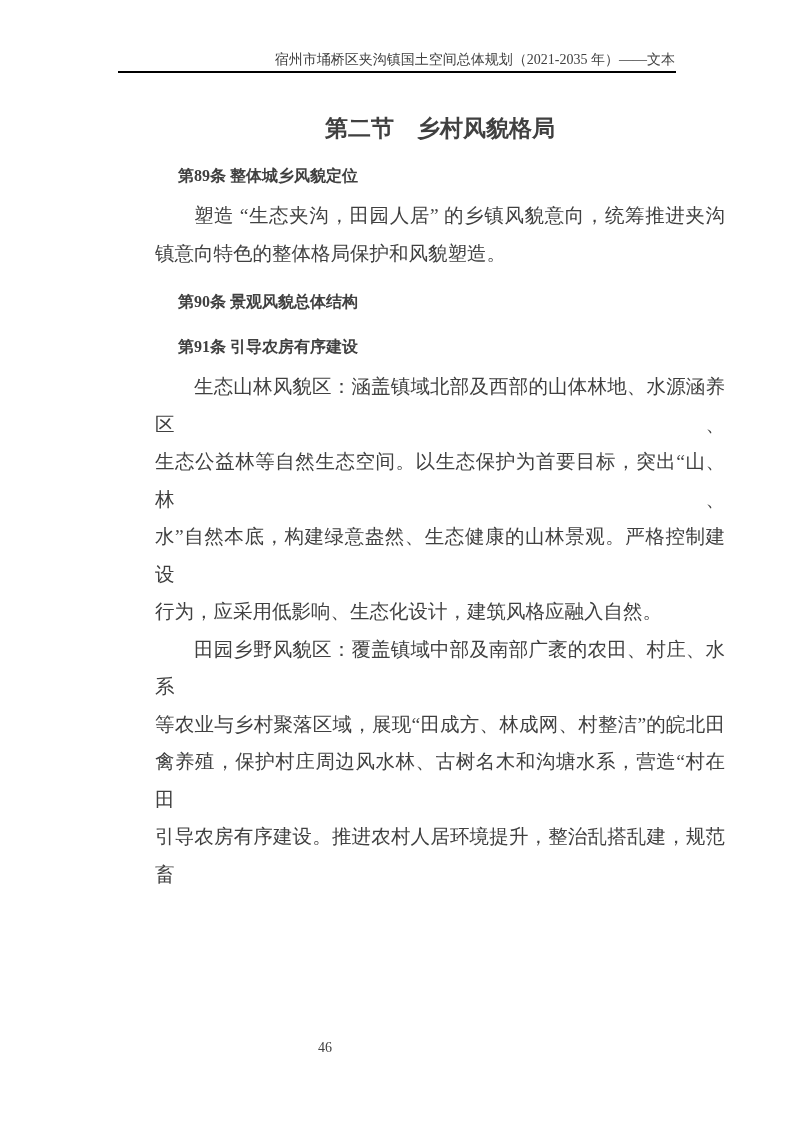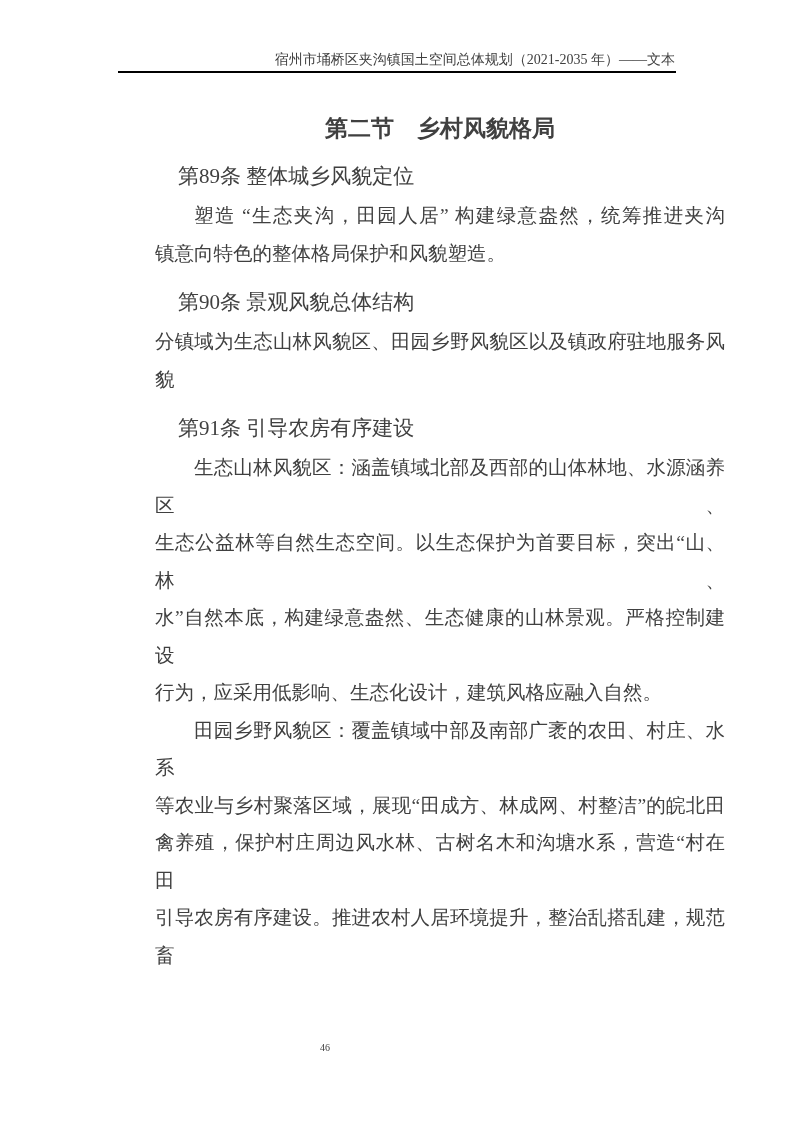--- a/index.html
+++ b/index.html
@@ -38,66 +38,65 @@
   .doc-title {
     margin: 112px 0 4px 0;
     font-size: 23px;
     font-weight: bold;
     line-height: 34px;
     text-align: center;
   }
   .article-heading {
     margin: 15px 0 6px 0;
     padding-left: 23px;
-    font-size: 21px;
-    font-weight: normal;
+    font-size: 16px;
+    font-weight: bold;
     line-height: 30px;
     white-space: nowrap;
   }
   .paragraph { margin: 0; }
   .line {
     font-size: 19.5px;
     line-height: 37.5px;
     text-align: justify;
     text-align-last: justify;
   }
   .line.first { text-indent: 39px; }
   .line.last { text-align: center; text-align-last: left; }
   .footer {
     position: absolute;
     top: 1039px;
     left: 0;
     width: 650px;
     text-align: center;
-    font-size: 10px;
+    font-size: 14px;
     line-height: 18px;
   }
 </style>
 </head>
 <body>
 
 <div class="page">
 
   <div class="header">
     <span>宿州市埇桥区夹沟镇国土空间总体规划（2021-2035 年）——文本</span>
   </div>
 
   <div class="header-rule"></div>
 
   <div class="content">
     <div class="doc-title">第二节　乡村风貌格局</div>
 
   <div class="article-heading">第89条 整体城乡风貌定位</div>
       <div class="paragraph">
-        <div class="line first">塑造 “生态夹沟，田园人居” 构建绿意盎然，统筹推进夹沟</div>
+        <div class="line first">塑造 “生态夹沟，田园人居” 的乡镇风貌意向，统筹推进夹沟</div>
         <div class="line last">镇意向特色的整体格局保护和风貌塑造。</div>
       </div>
       <div class="article-heading">第90条 景观风貌总体结构</div>
       <div class="paragraph">
-        <div class="line">分镇域为生态山林风貌区、田园乡野风貌区以及镇政府驻地服务风貌</div>
       </div>
       <div class="article-heading">第91条 引导农房有序建设</div>
       <div class="paragraph">
         <div class="line first">生态山林风貌区：涵盖镇域北部及西部的山体林地、水源涵养区、</div>
         <div class="line">生态公益林等自然生态空间。以生态保护为首要目标，突出“山、林、</div>
         <div class="line">水”自然本底，构建绿意盎然、生态健康的山林景观。严格控制建设</div>
         <div class="line last">行为，应采用低影响、生态化设计，建筑风格应融入自然。</div>
       </div>
       <div class="paragraph">
         <div class="line first">田园乡野风貌区：覆盖镇域中部及南部广袤的农田、村庄、水系</div>

